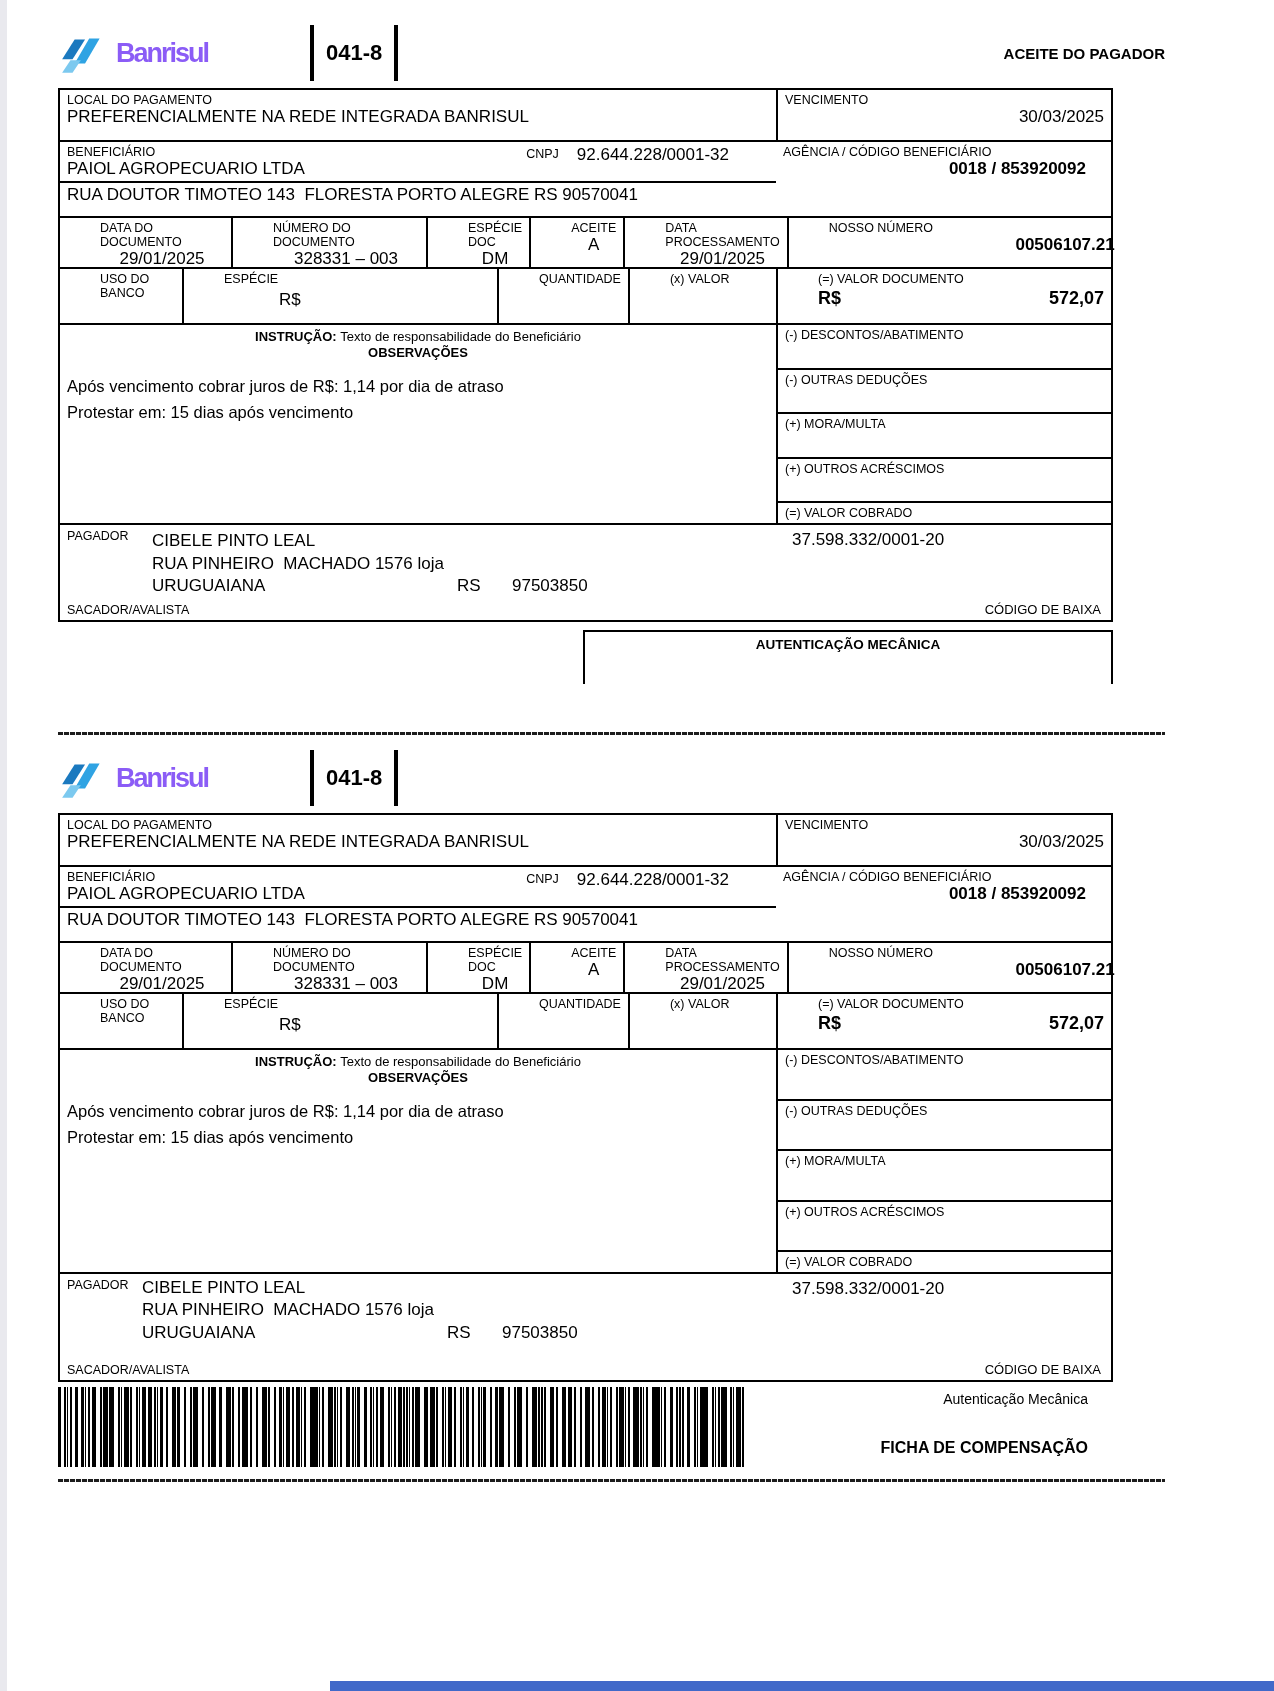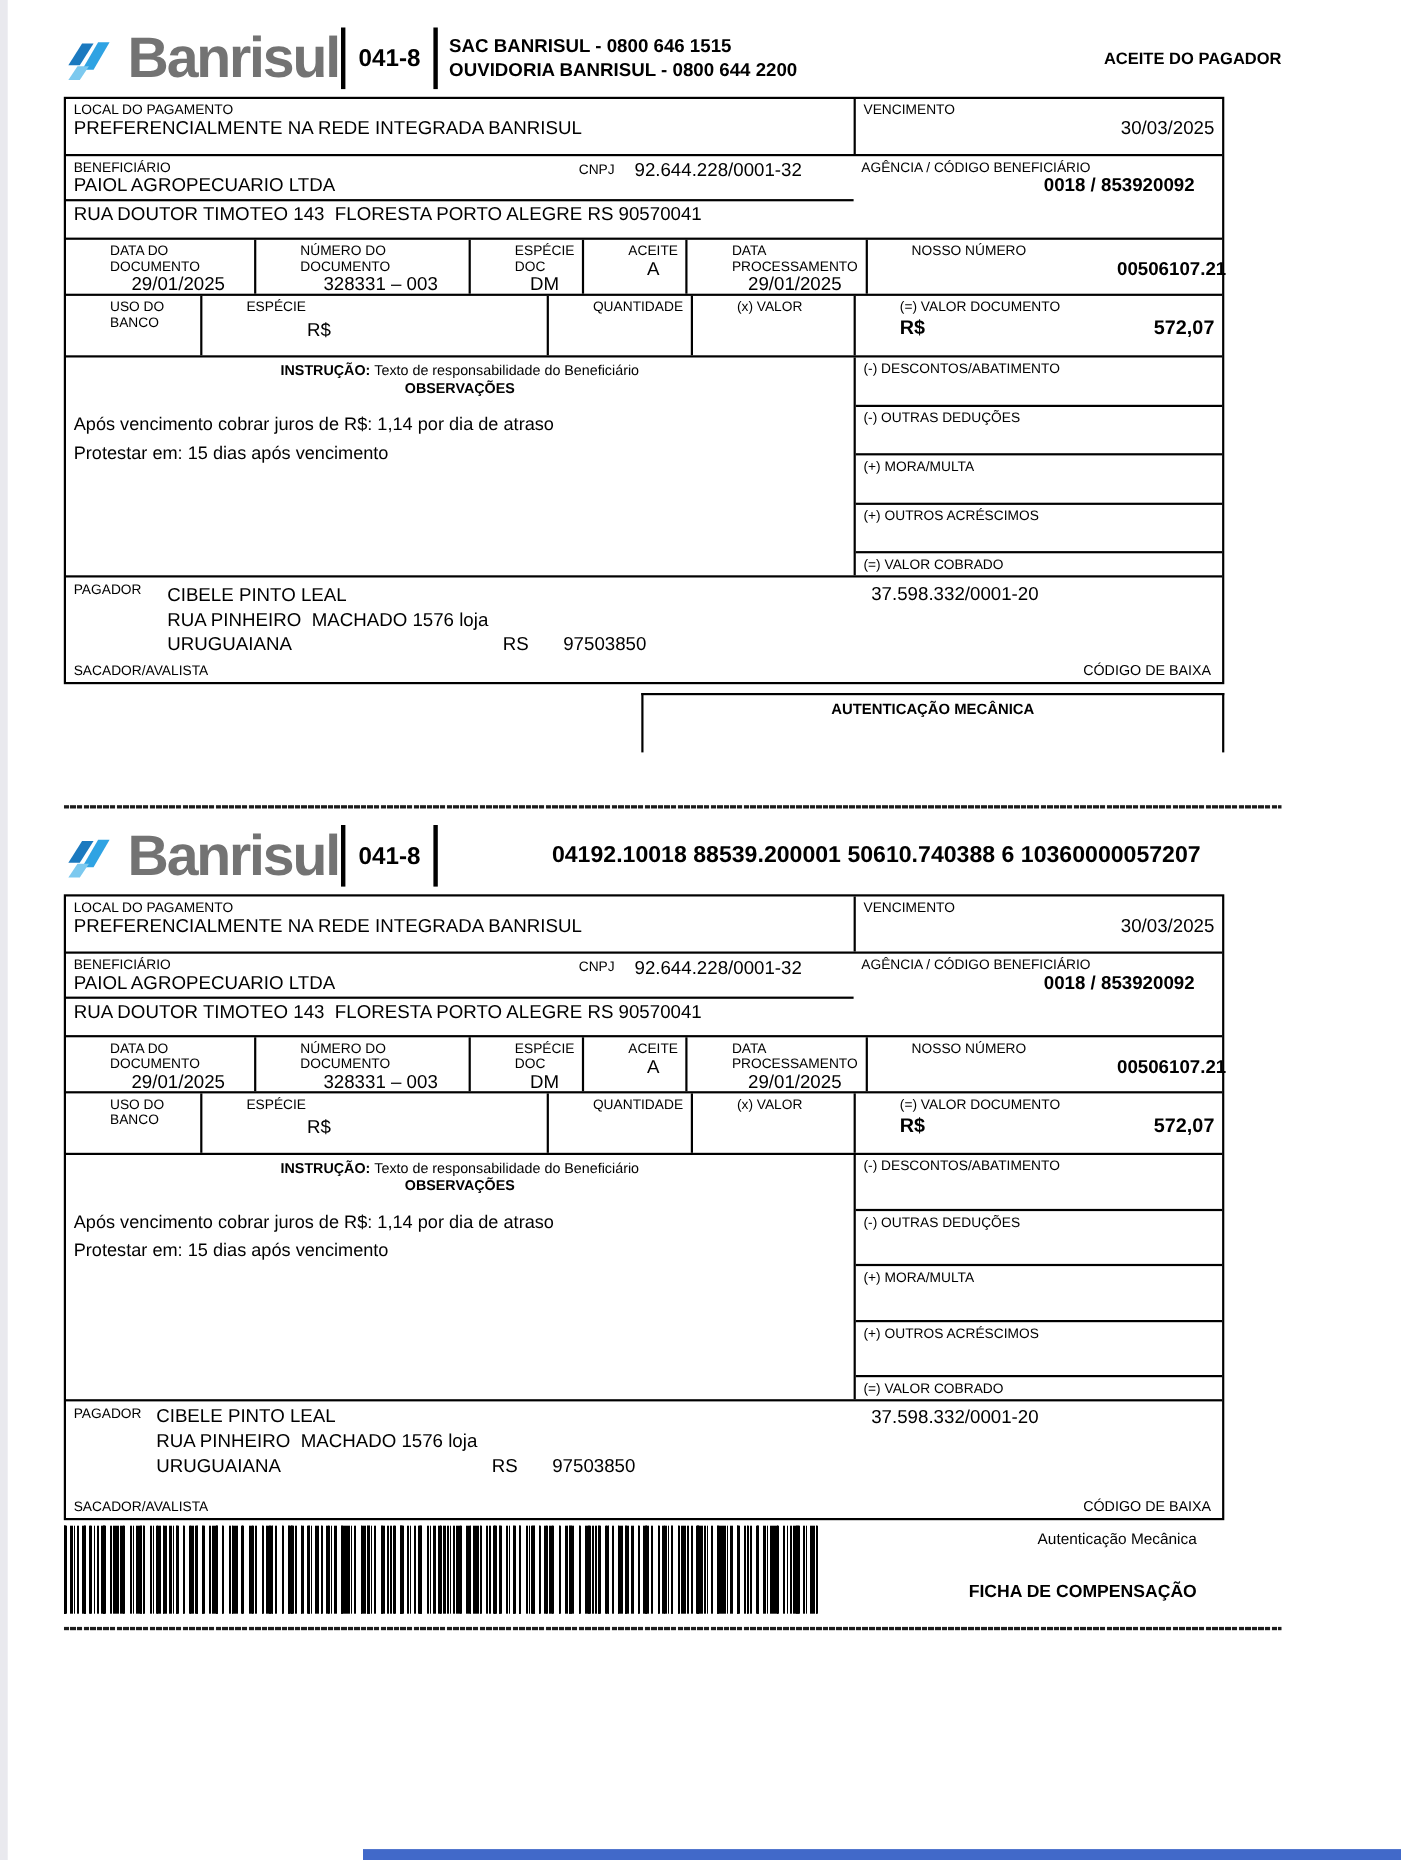--- a/index.html
+++ b/index.html
@@ -6,21 +6,21 @@
   body { background:#fff; font-family:"Liberation Sans", sans-serif; color:#000; }
   .page { position:relative; width:1274px; height:1691px; background:#fff; overflow:hidden; }
   .edge-strip { position:absolute; left:0; top:0; width:7px; height:100%; background:#e9e9ee; }
   .content { position:absolute; left:58px; top:0; width:1107px; }
 
   
   .sec-header { display:flex; align-items:center; height:62px; }
   .s1 .sec-header { margin-top:22px; }
   .s2 .sec-header { margin-top:12px; }
   .logo { display:flex; align-items:center; gap:6px; width:252px; flex:0 0 252px; }
-  .logo-text { font-size:52px; font-weight:bold; color:#737373; letter-spacing:-2px; }
+  .logo-text { font-size:27px; font-weight:bold; color:#8b5cf6; letter-spacing:-2px; }
   .vbar { width:4px; height:56px; background:#000; flex:0 0 4px; }
   .bank-code { font-size:22px; font-weight:bold; padding:0 12px; letter-spacing:0; }
   .sac { margin-left:10px; font-size:17px; font-weight:bold; line-height:1.3; }
   .recibo-title { margin-left:auto; font-size:15px; font-weight:bold; padding-right:0px; }
   .linha-dig { flex:1; text-align:center; font-size:21px; font-weight:bold; padding-left:30px; white-space:nowrap; }
 
   
   .btable { width:1055px; border:2px solid #000; margin-top:4px; }
   .trow { display:flex; border-top:2px solid #000; }
   .trow:first-child { border-top:none; }
@@ -113,24 +113,20 @@
           <svg width="52" height="50" viewBox="0 0 48 48">
             <polygon points="3,30 15,11 25,11 13,30" fill="#1b79bf"></polygon>
             <polygon points="15,34 29,10 39,10 25,34" fill="#2fa3e3"></polygon>
             <polygon points="3,43 11,31 21,31 13,43" fill="#7cc9ef"></polygon>
           </svg>
           <span class="logo-text">Banrisul</span>
         </div>
         <div class="vbar"></div>
         <div class="bank-code b">041-8</div>
         <div class="vbar"></div>
-        <div class="sac">
-          <div>SAC BANRISUL - 0800 646 1515</div>
-          <div>OUVIDORIA BANRISUL - 0800 644 2200</div>
-        </div>
         <div class="recibo-title">ACEITE DO PAGADOR</div>
       </div>
 
       <div class="btable">
 
         <div class="trow row-local">
           <div class="cell grow">
             <div class="lbl">LOCAL DO PAGAMENTO</div>
             <div class="val">PREFERENCIALMENTE NA REDE INTEGRADA BANRISUL</div>
           </div>
@@ -267,21 +263,20 @@
           <svg width="52" height="50" viewBox="0 0 48 48">
             <polygon points="3,30 15,11 25,11 13,30" fill="#1b79bf"></polygon>
             <polygon points="15,34 29,10 39,10 25,34" fill="#2fa3e3"></polygon>
             <polygon points="3,43 11,31 21,31 13,43" fill="#7cc9ef"></polygon>
           </svg>
           <span class="logo-text">Banrisul</span>
         </div>
         <div class="vbar"></div>
         <div class="bank-code b">041-8</div>
         <div class="vbar"></div>
-        <div class="linha-dig">04192.10018 88539.200001 50610.740388 6 10360000057207</div>
       </div>
 
       <div class="btable">
 
         <div class="trow row-local">
           <div class="cell grow">
             <div class="lbl">LOCAL DO PAGAMENTO</div>
             <div class="val">PREFERENCIALMENTE NA REDE INTEGRADA BANRISUL</div>
           </div>
           <div class="cell rcol">

